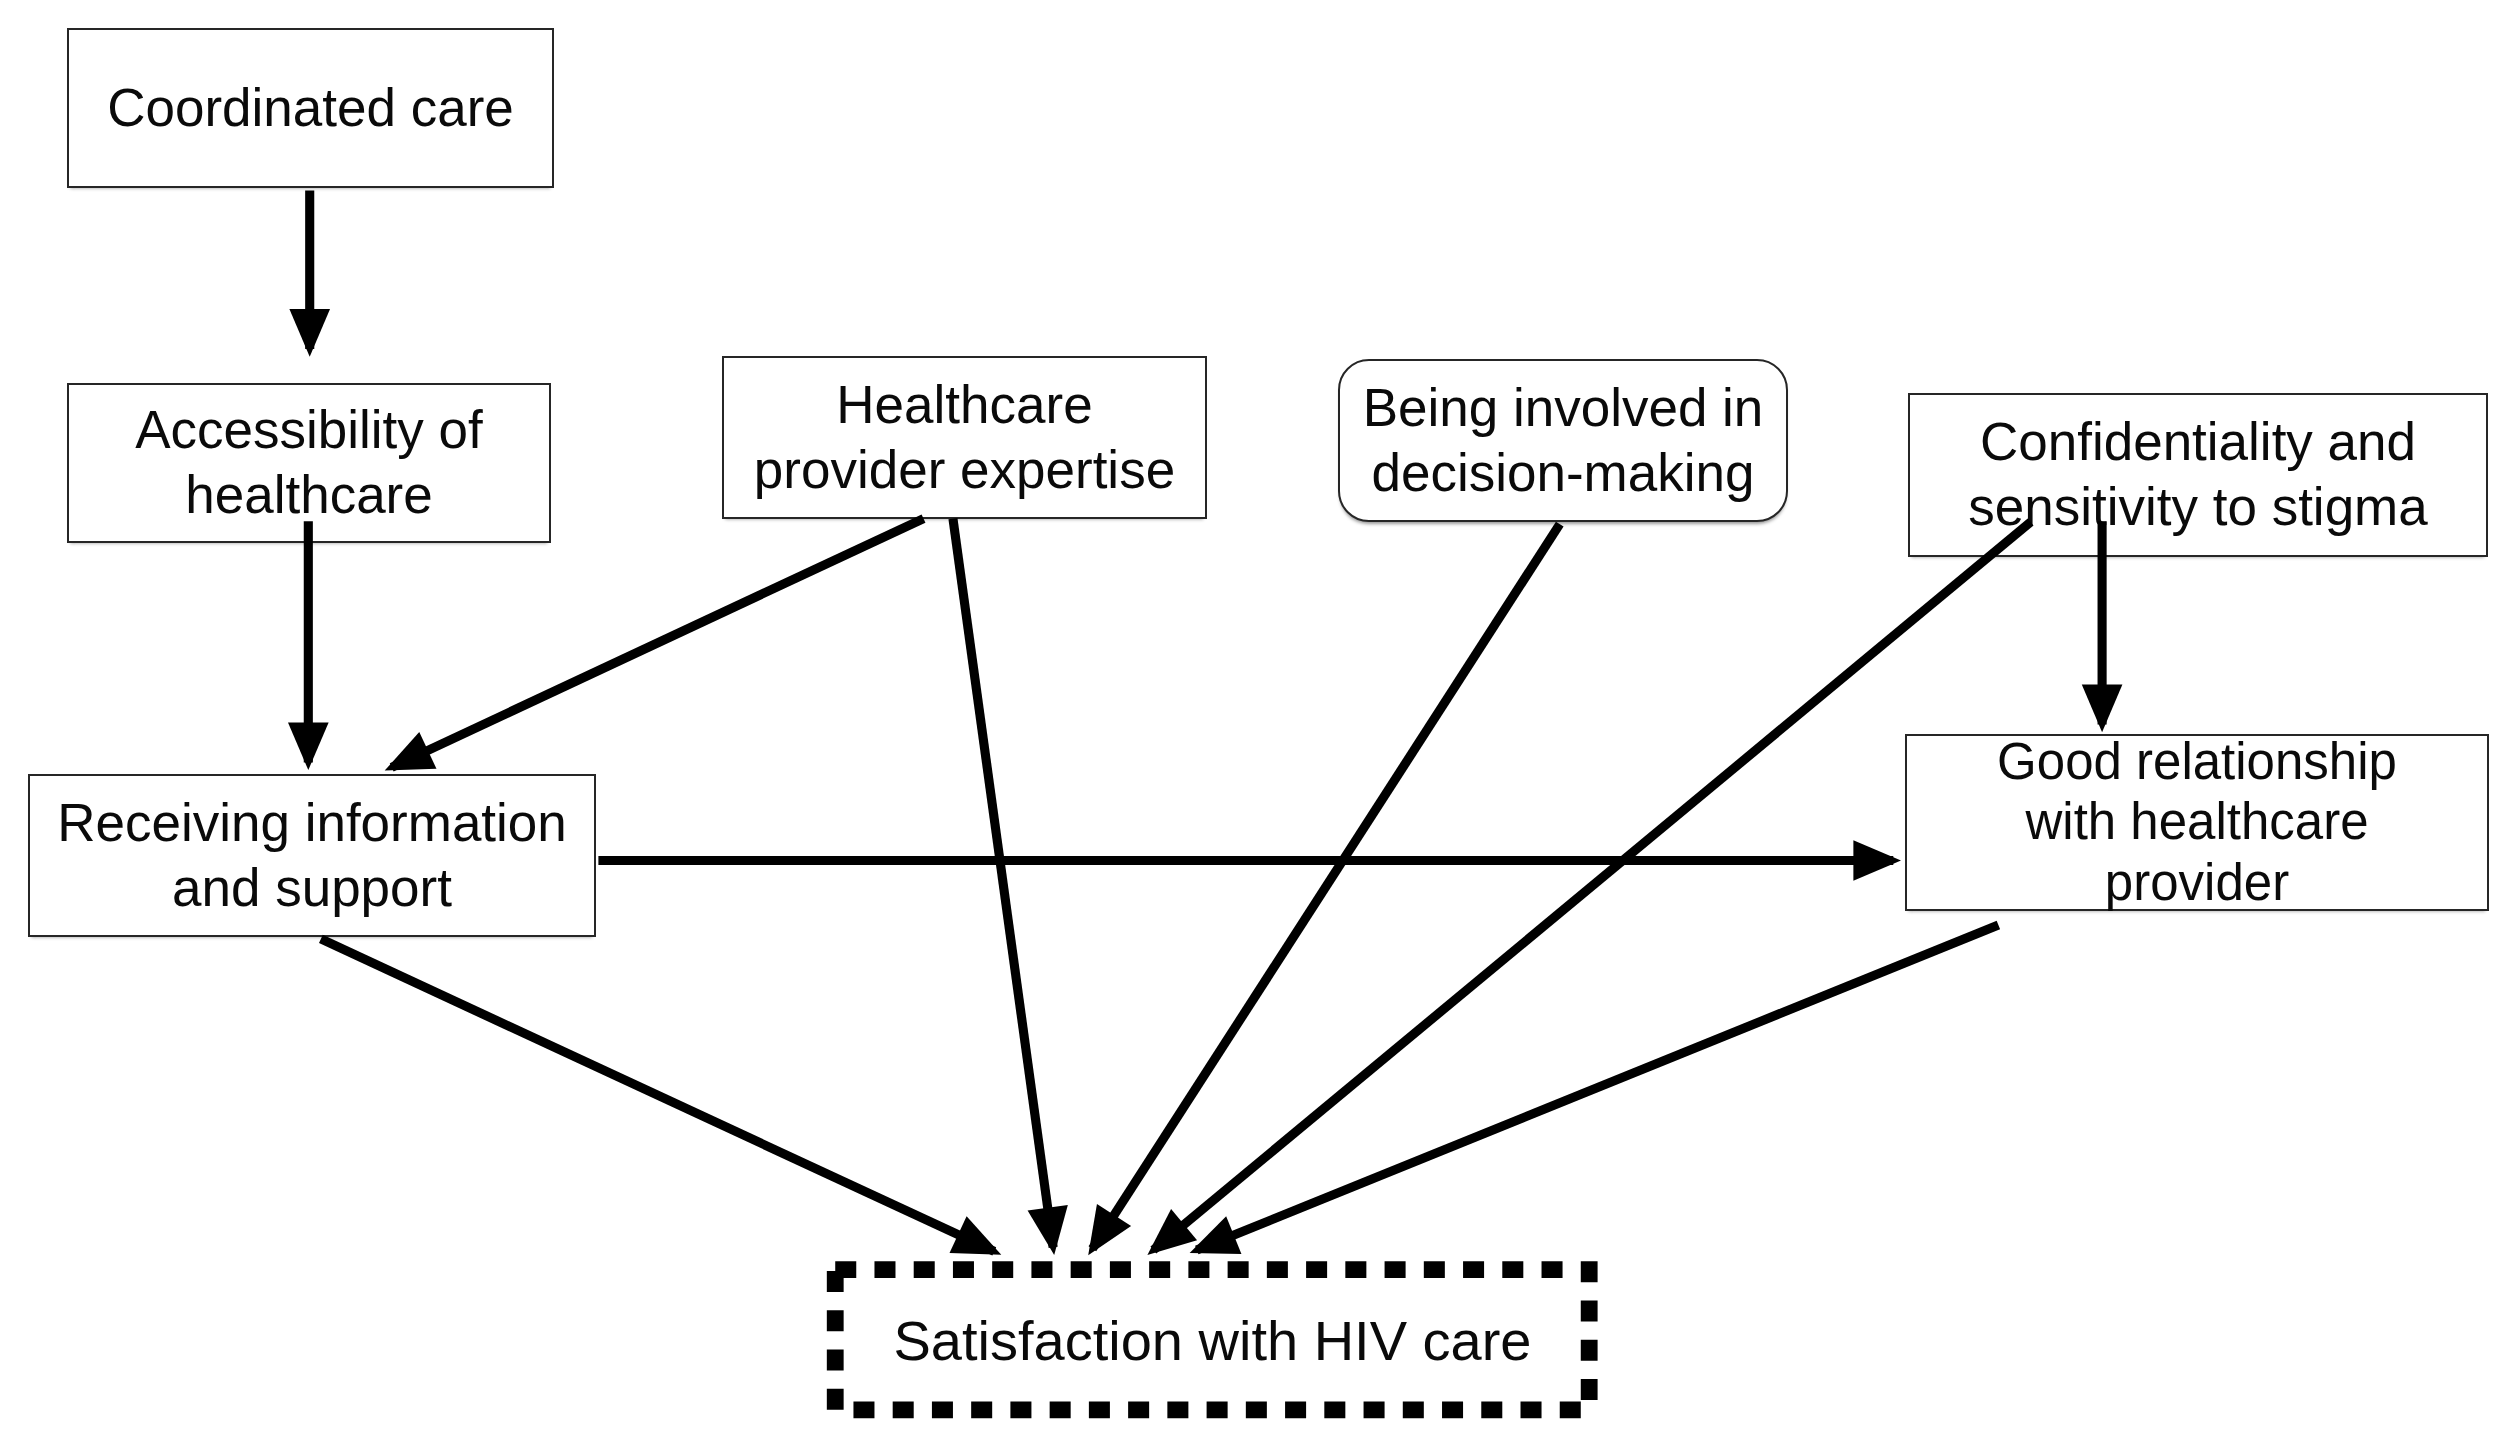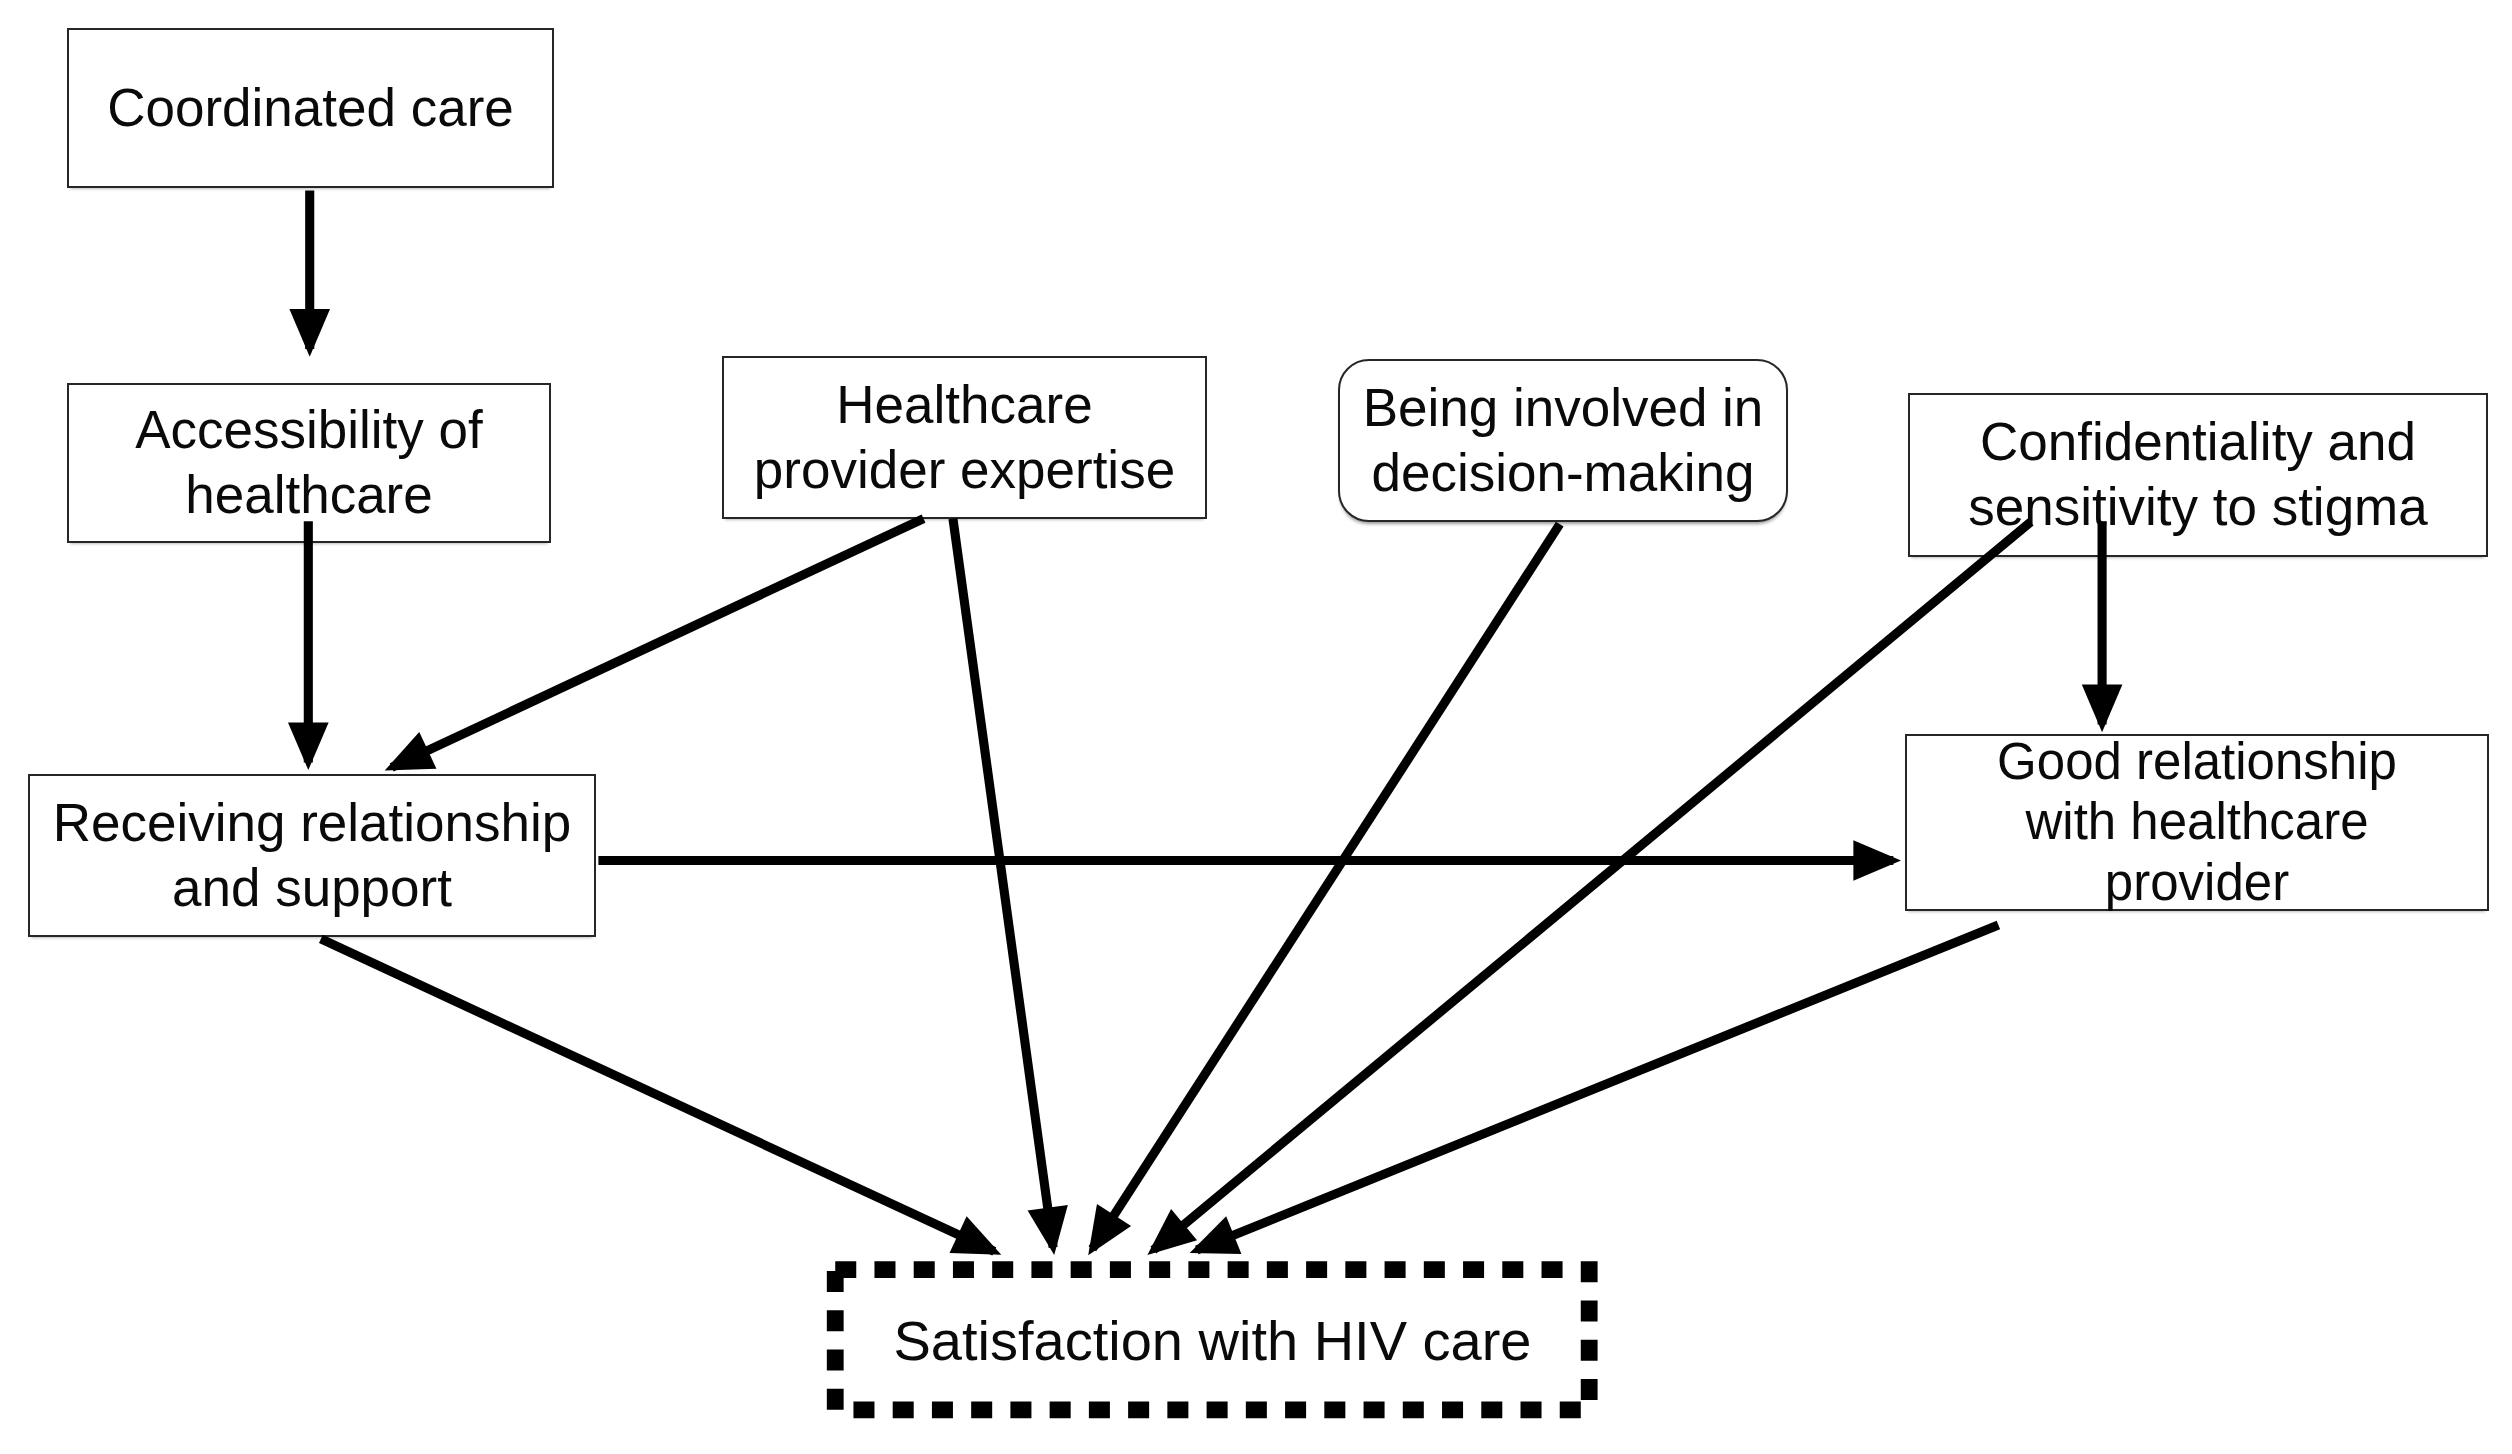--- a/index.html
+++ b/index.html
@@ -74,21 +74,21 @@
 
   <div class="node" id="n-expertise">Healthcare
 provider expertise</div>
 
   <div class="node" id="n-decision">Being involved in
 decision-making</div>
 
   <div class="node" id="n-confidential">Confidentiality and
 sensitivity to stigma</div>
 
-  <div class="node" id="n-receiving">Receiving relationship
+  <div class="node" id="n-receiving">Receiving information
 and support</div>
 
   <div class="node" id="n-goodrel">Good relationship
 with healthcare
 provider</div>
 
   <div class="node" id="n-satisfaction">Satisfaction with HIV care</div>
 
   <svg class="edges-layer" width="2512" height="1454" viewBox="0 0 3585 2075" xmlns="http://www.w3.org/2000/svg">
     <defs>

